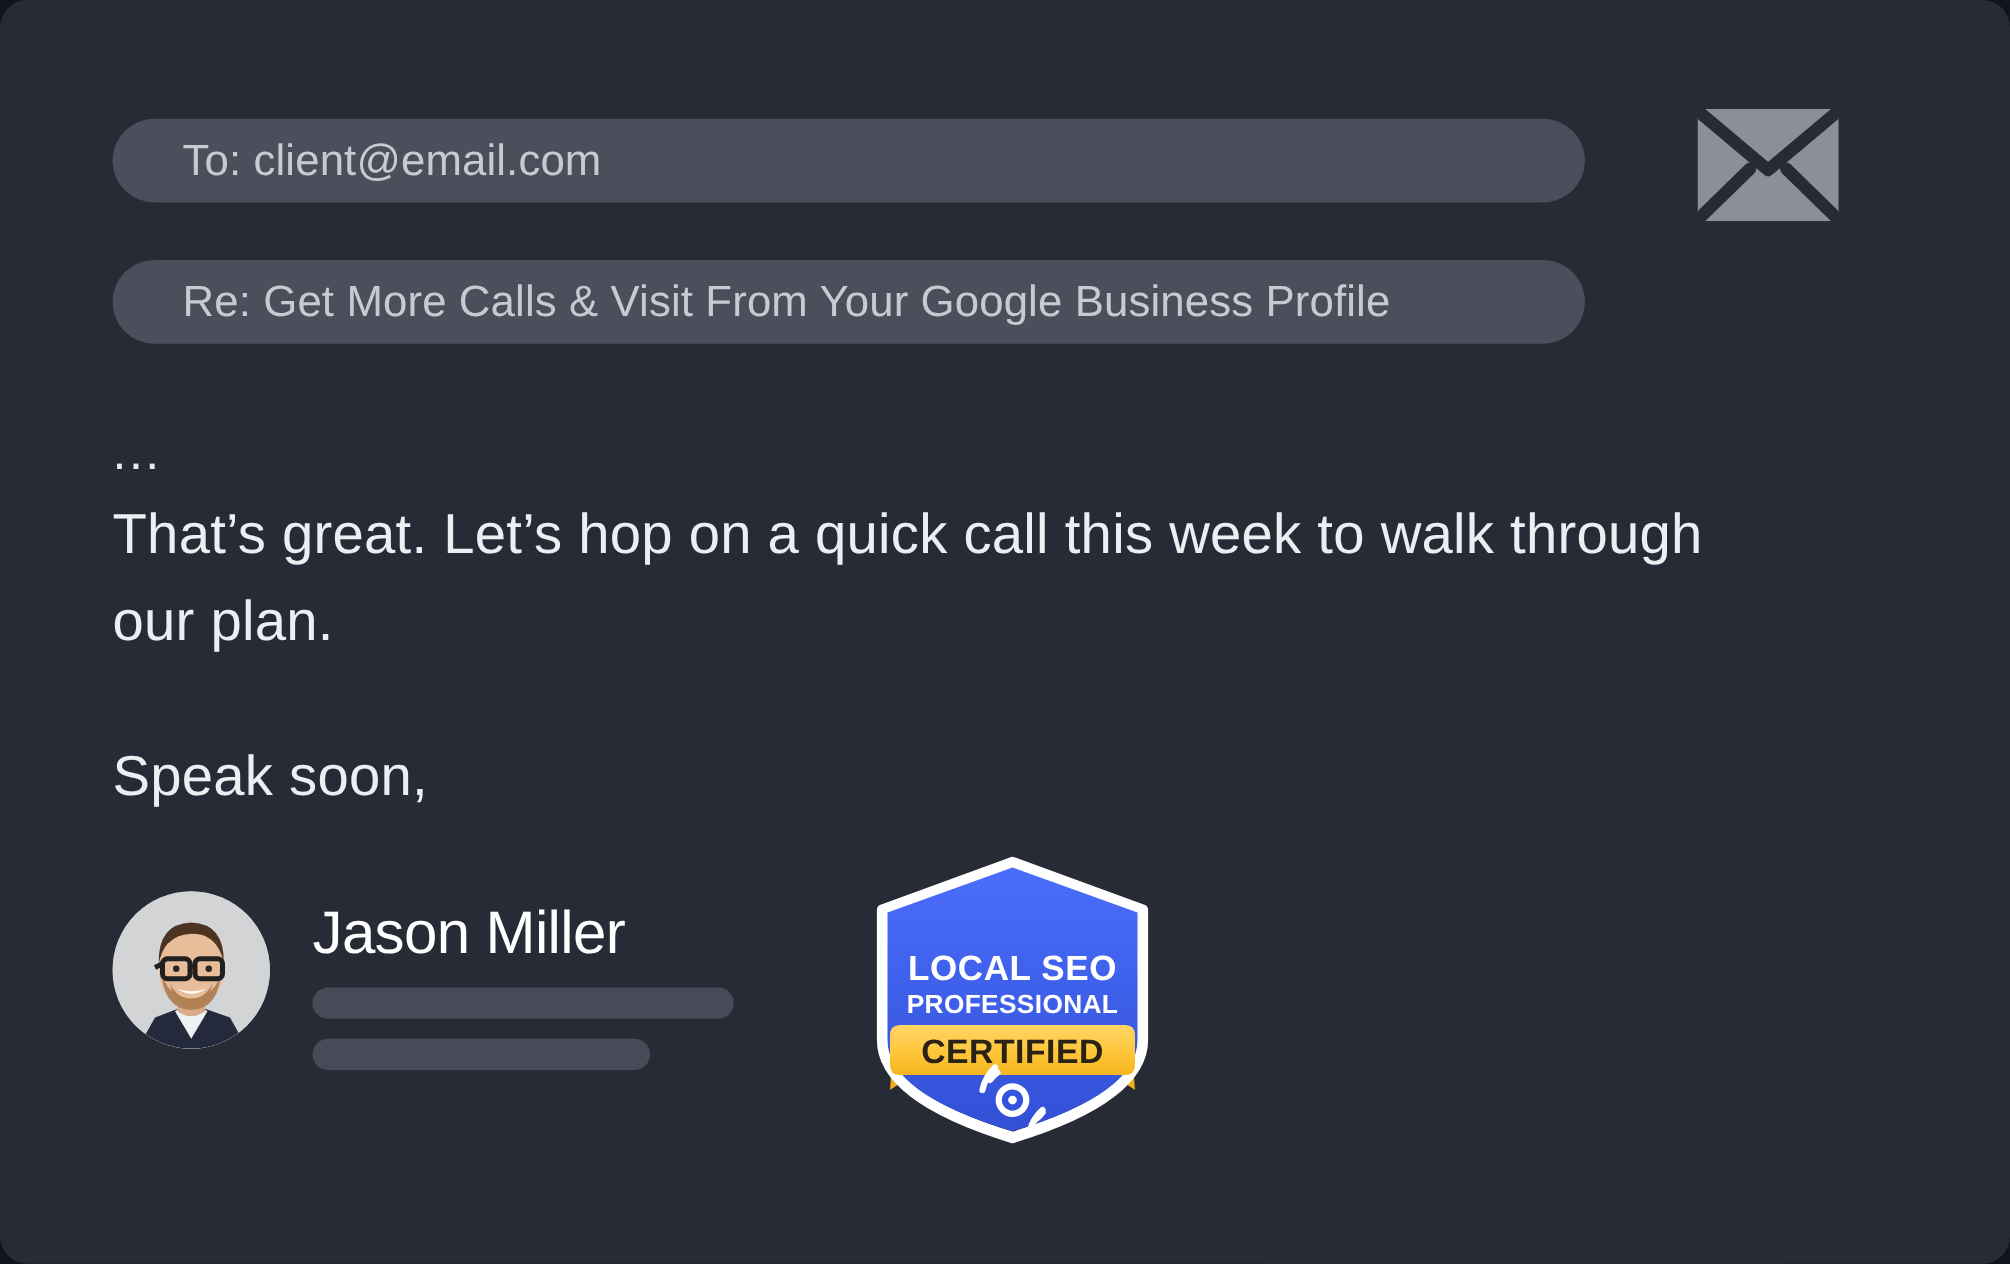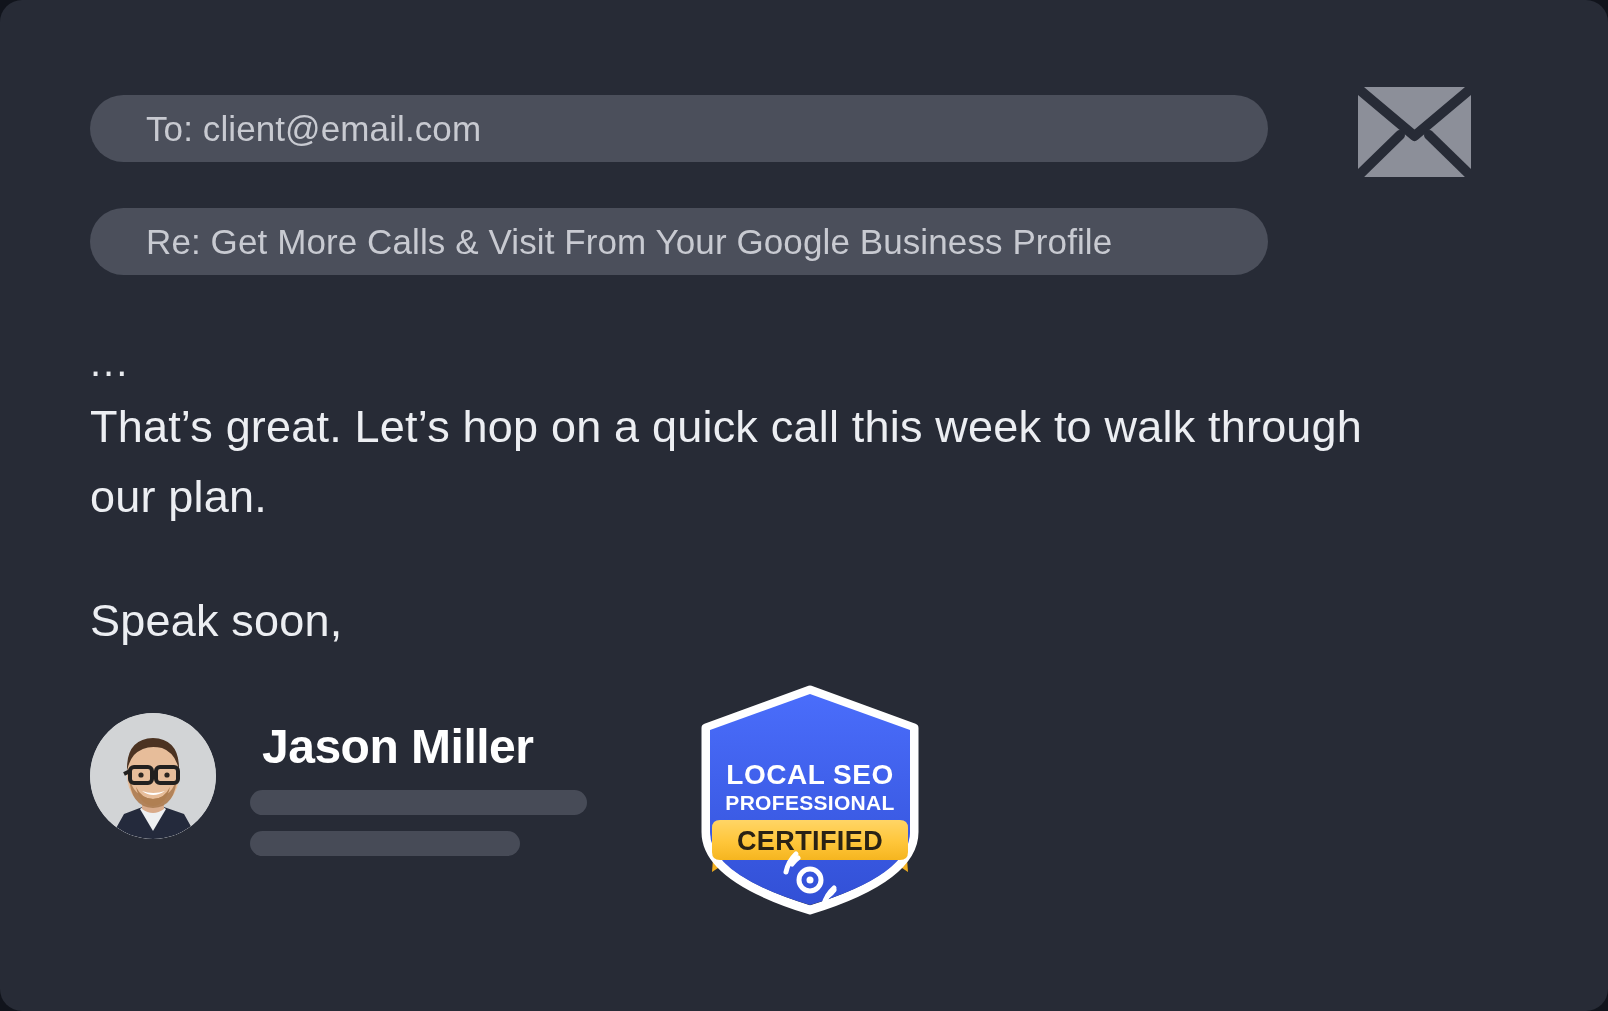--- a/index.html
+++ b/index.html
@@ -110,25 +110,25 @@
     left: 0;
     top: 0;
     width: 126px;
     height: 126px;
     border-radius: 50%;
     overflow: hidden;
     background: #cfd2d4;
   }
   #signature-name {
     position: absolute;
-    left: 172px;
+    left: 160px;
     top: 6px;
     color: #ffffff;
     font-size: 48px;
-    font-weight: 700;
+    font-weight: 400;
     letter-spacing: -0.5px;
     white-space: nowrap;
   }
   .skeleton-bar {
     position: absolute;
     background: #474b57;
     border-radius: 999px;
   }
   #signature-line-1 {
     left: 160px;

